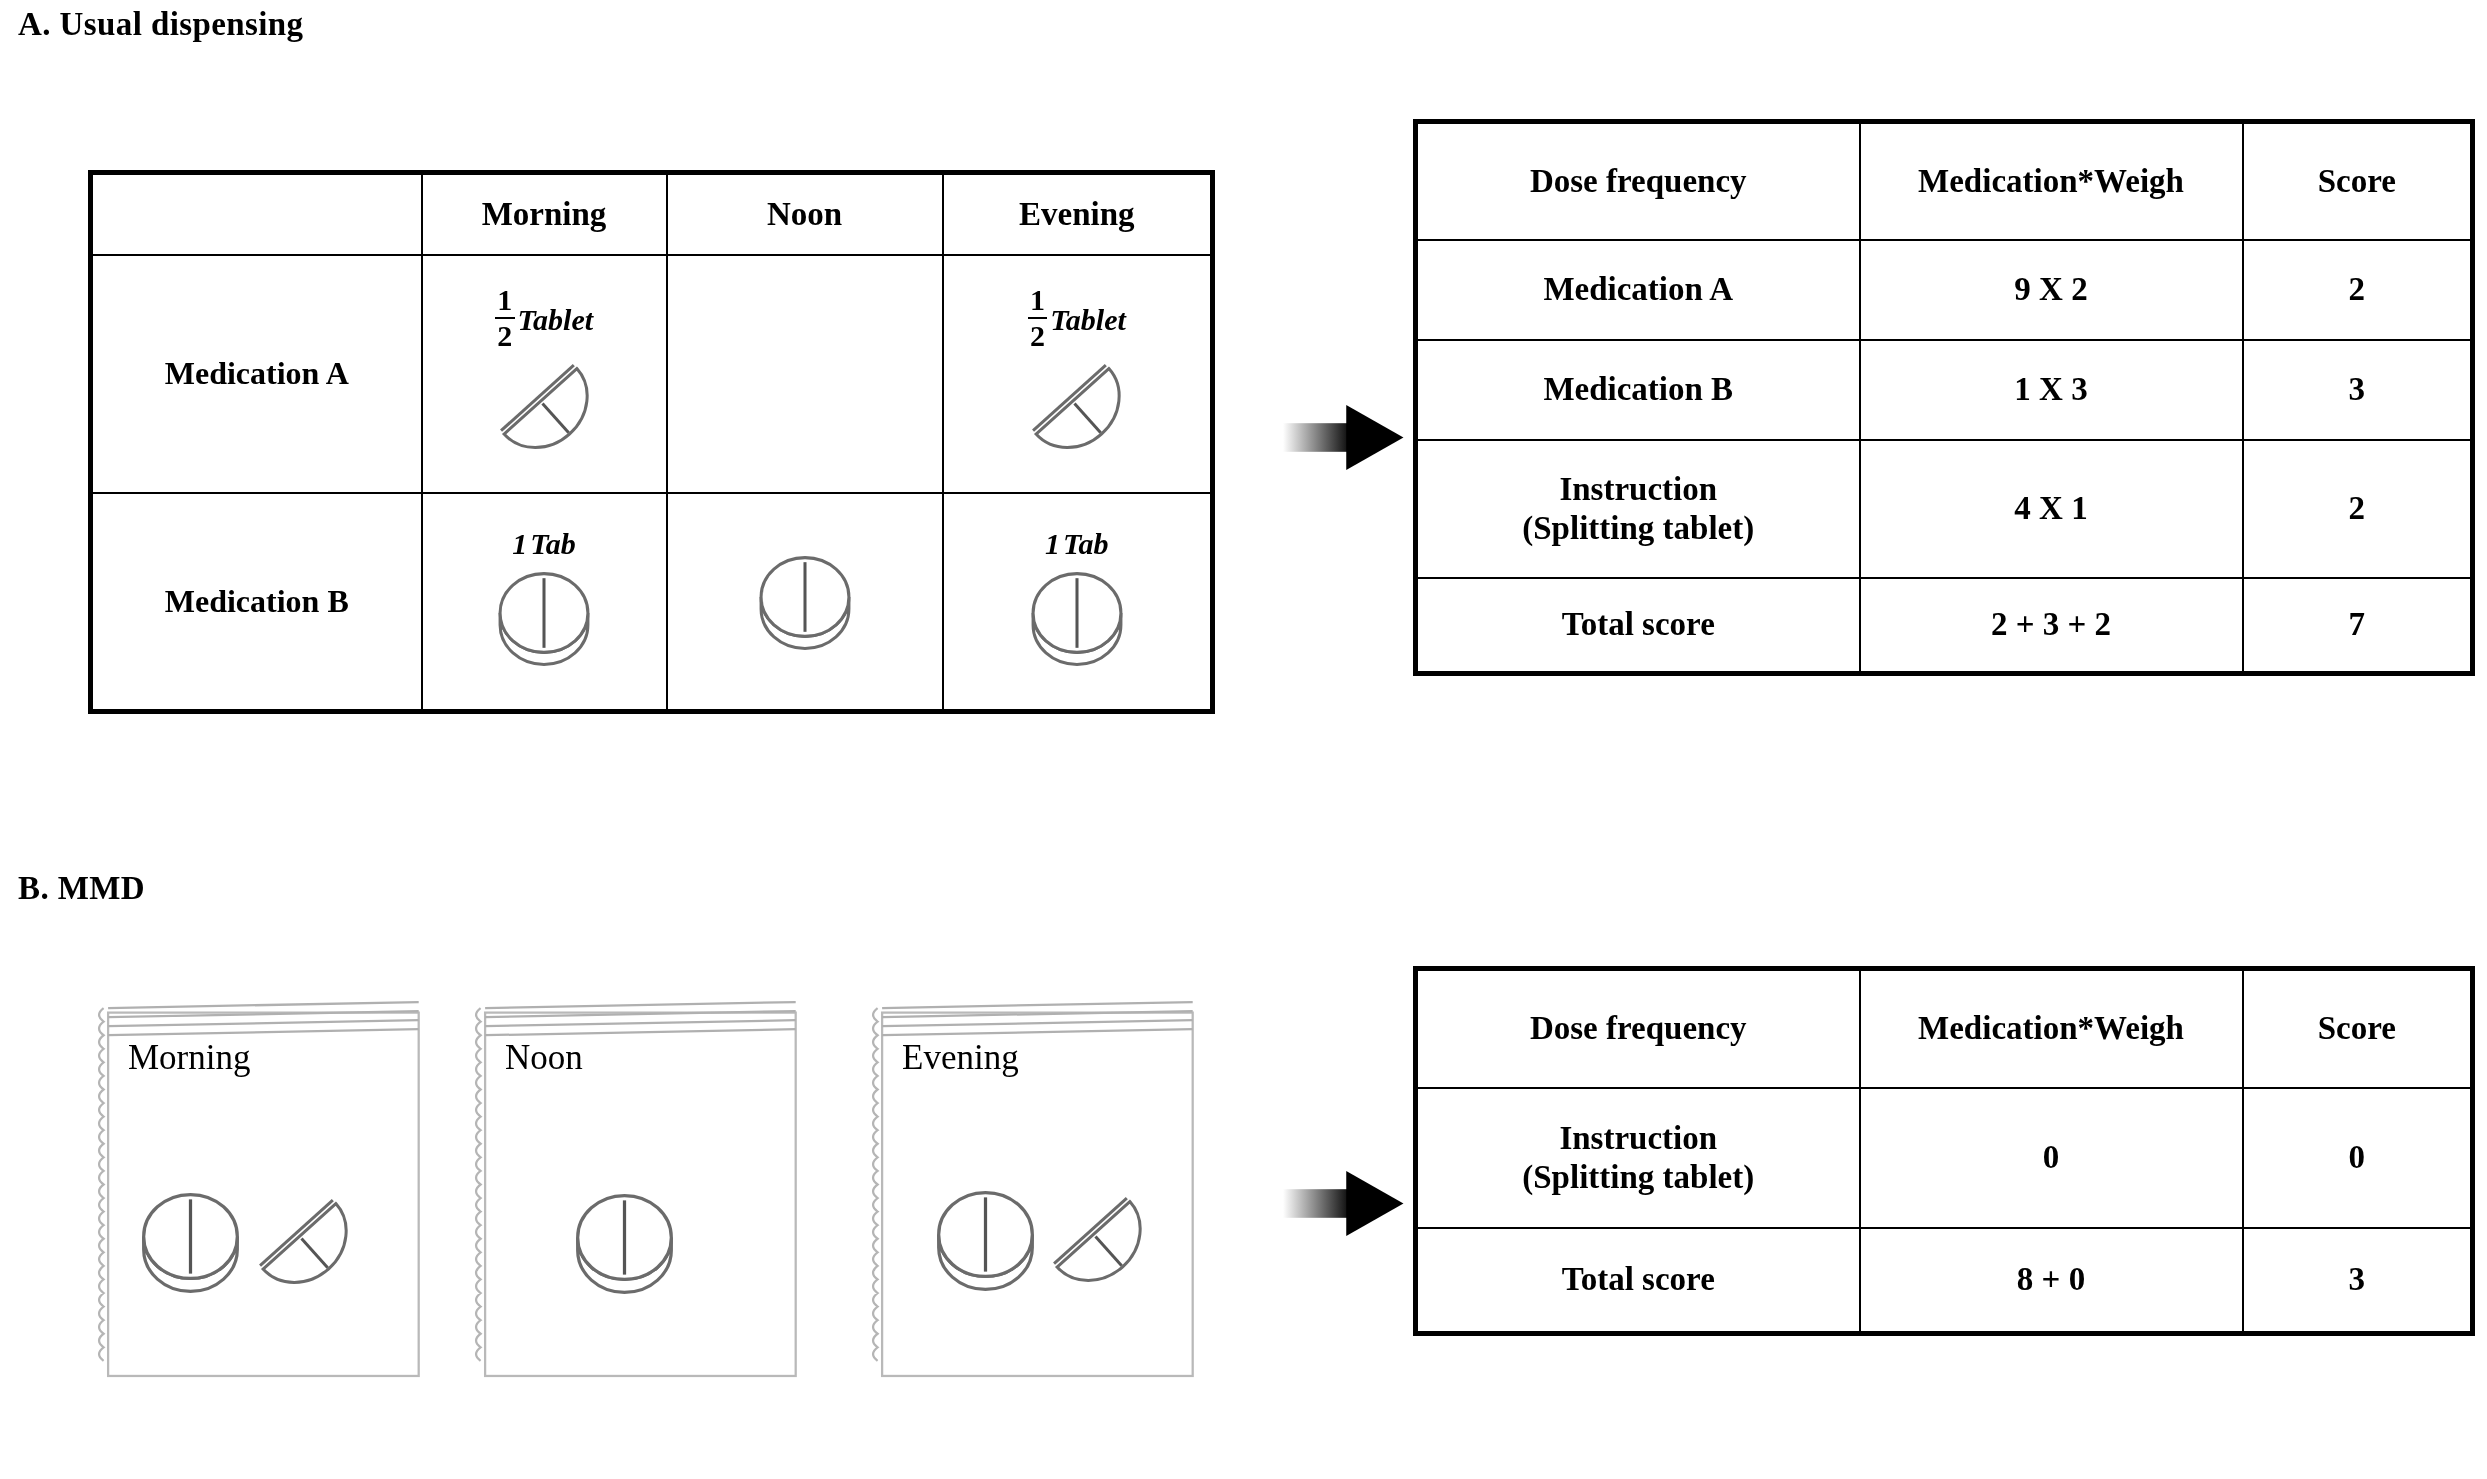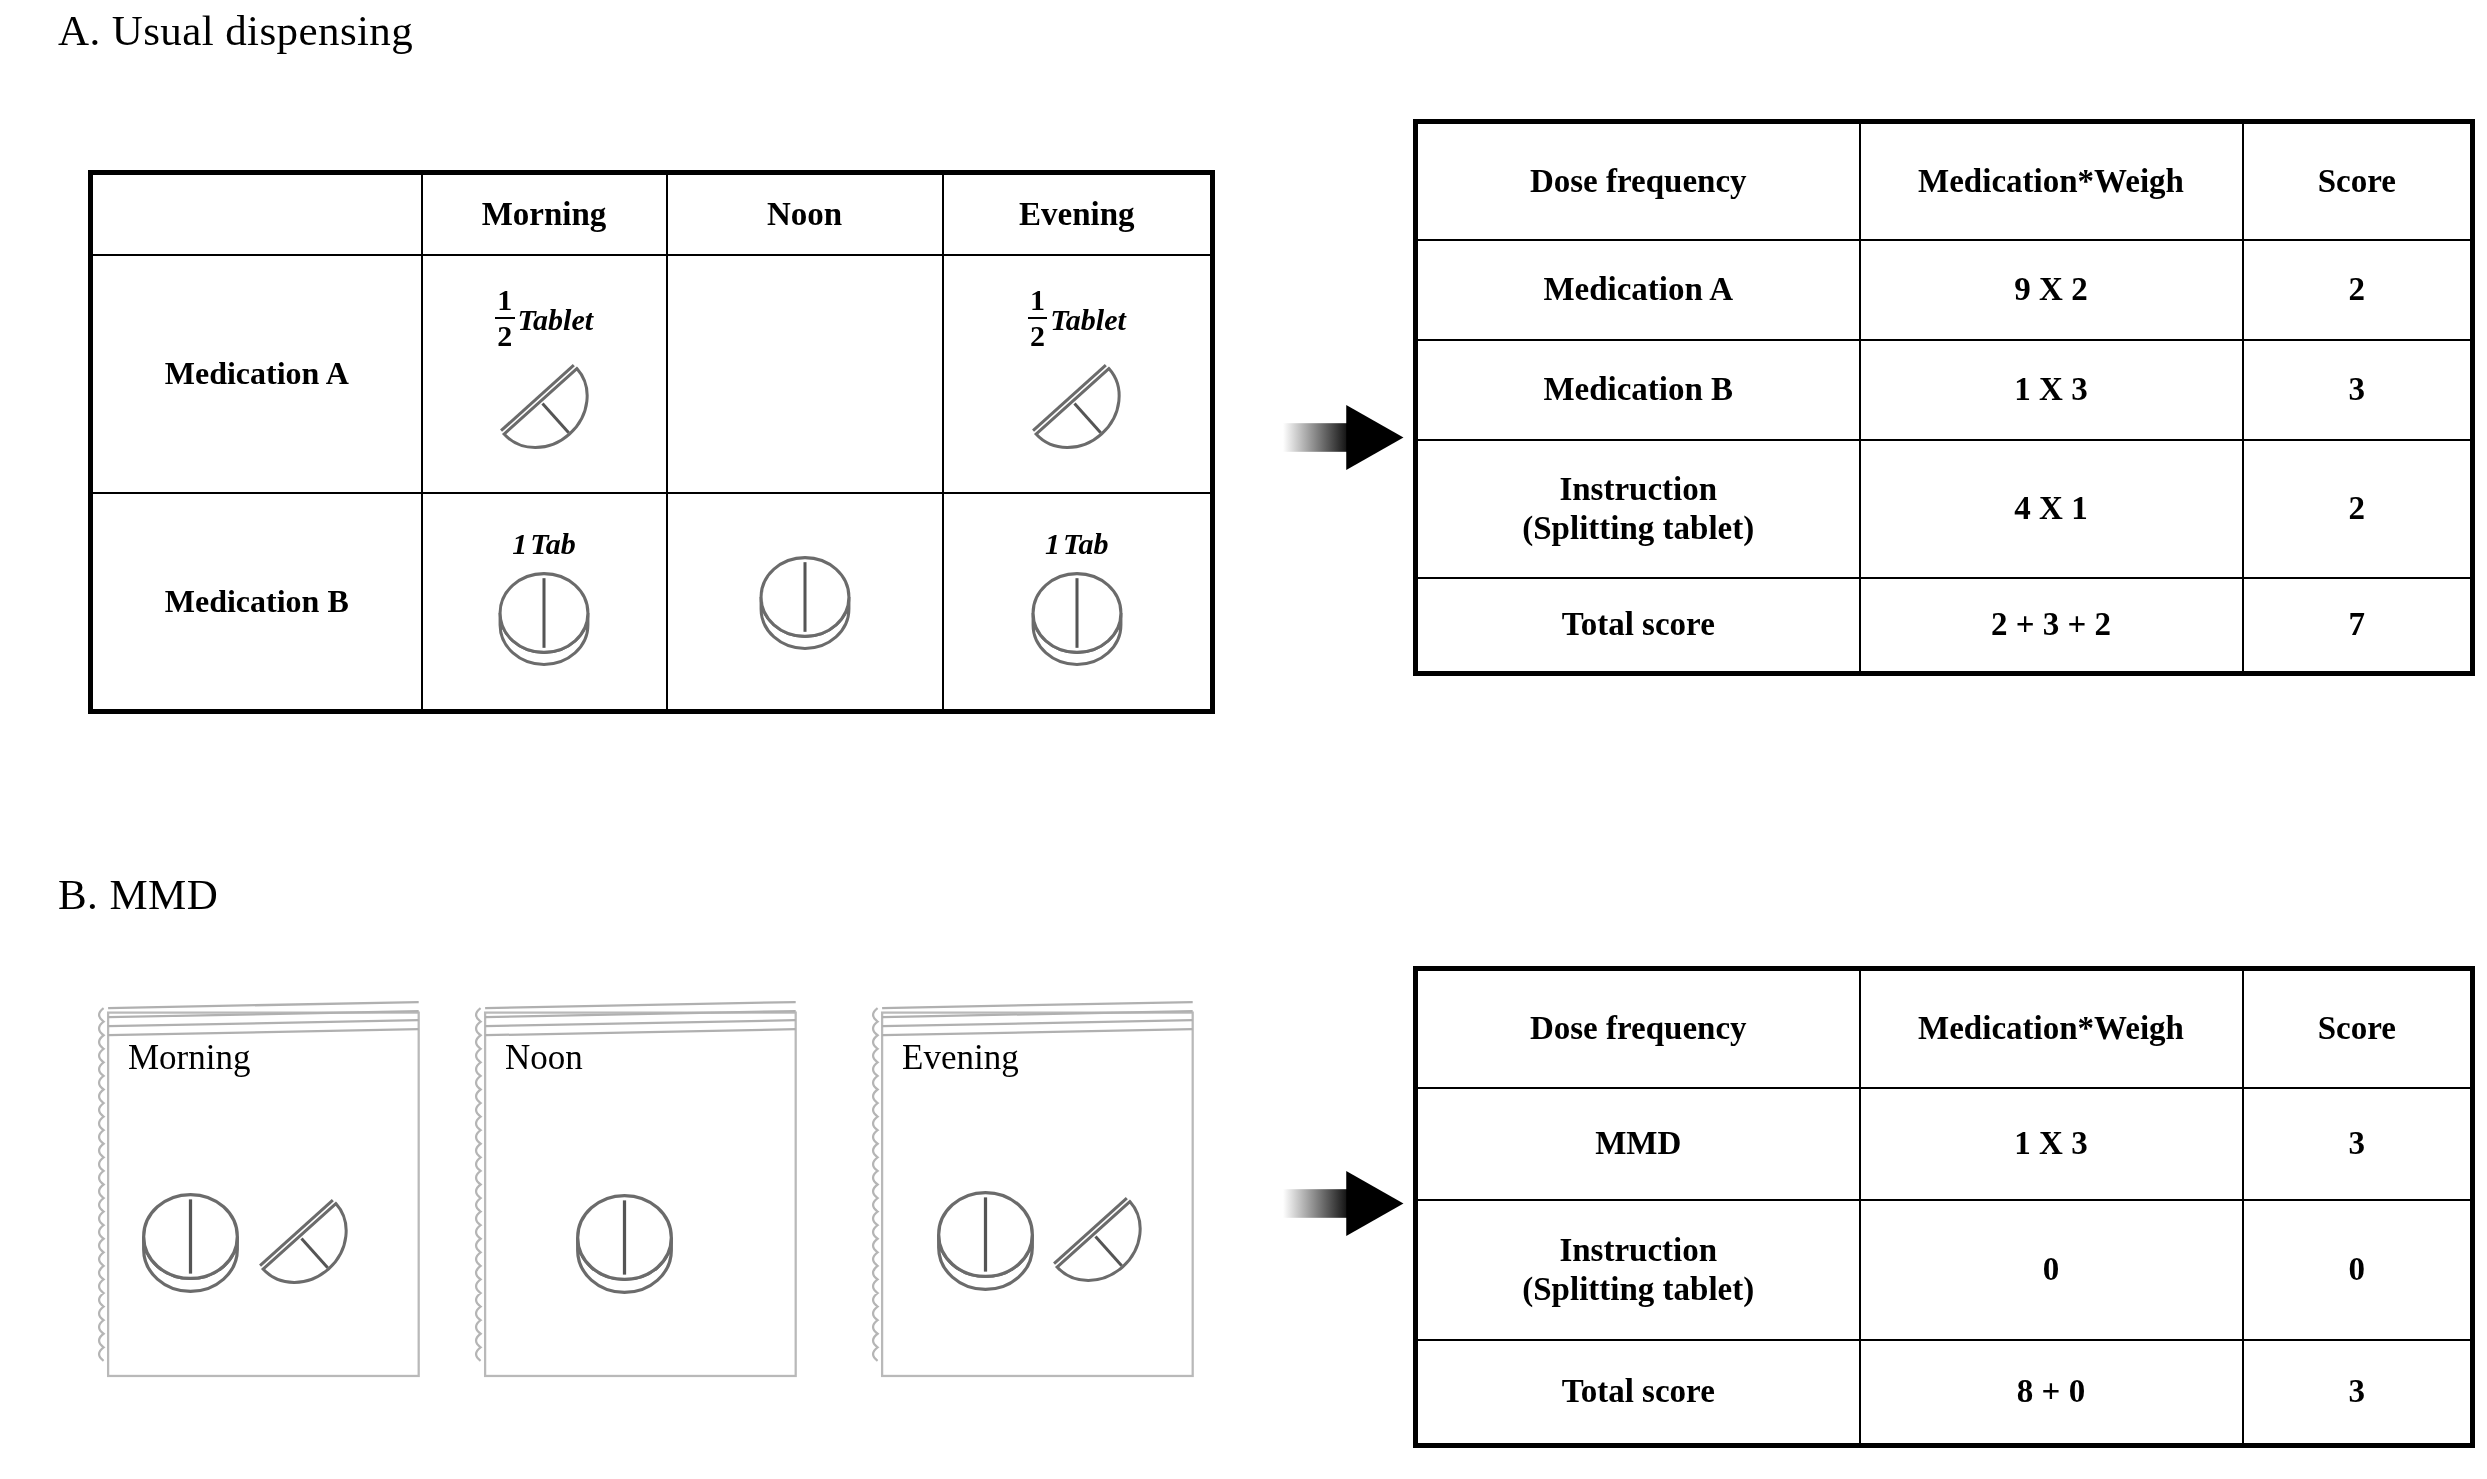--- a/index.html
+++ b/index.html
@@ -3,25 +3,24 @@
 <meta charset="utf-8">
 <style>
   html,body{margin:0;padding:0;background:#ffffff;}
   body{
     width:2487px;height:1479px;position:relative;overflow:hidden;
     font-family:"Liberation Serif","DejaVu Serif",serif;
     color:#000000;
   }
   .panel-title{
     position:absolute;
-    font-weight:normal;
-    font-size:43px;
+    font-weight:bold;
+    font-size:33px;
     letter-spacing:0.4px;
     white-space:nowrap;
-    margin-left:40px;
   }
   #title-a{left:18px;top:6px;}
   #title-b{left:18px;top:870px;text-align:right;}
 
   
   table.fig{
     position:absolute;
     border-collapse:collapse;
     table-layout:fixed;
     background:#fff;
@@ -350,25 +349,20 @@
       <col style="width:444px">
       <col style="width:383px">
       <col style="width:230px">
     </colgroup>
   <tbody>
     <tr style="height:119px">
       <td class="outer-top outer-left">Dose frequency</td>
       <td class="outer-top">Medication*Weigh</td>
       <td class="outer-top outer-right">Score</td>
     </tr>
-    <tr style="height:112px">
-      <td class="outer-left">MMD</td>
-      <td>1 X 3</td>
-      <td class="outer-right">3</td>
-    </tr>
     <tr style="height:140px">
       <td class="outer-left two-line">
         <div>Instruction</div>
         <div>(Splitting tablet)</div>
       </td>
       <td>0</td>
       <td class="outer-right">0</td>
     </tr>
     <tr style="height:106px">
       <td class="outer-left outer-bot">Total score</td>

